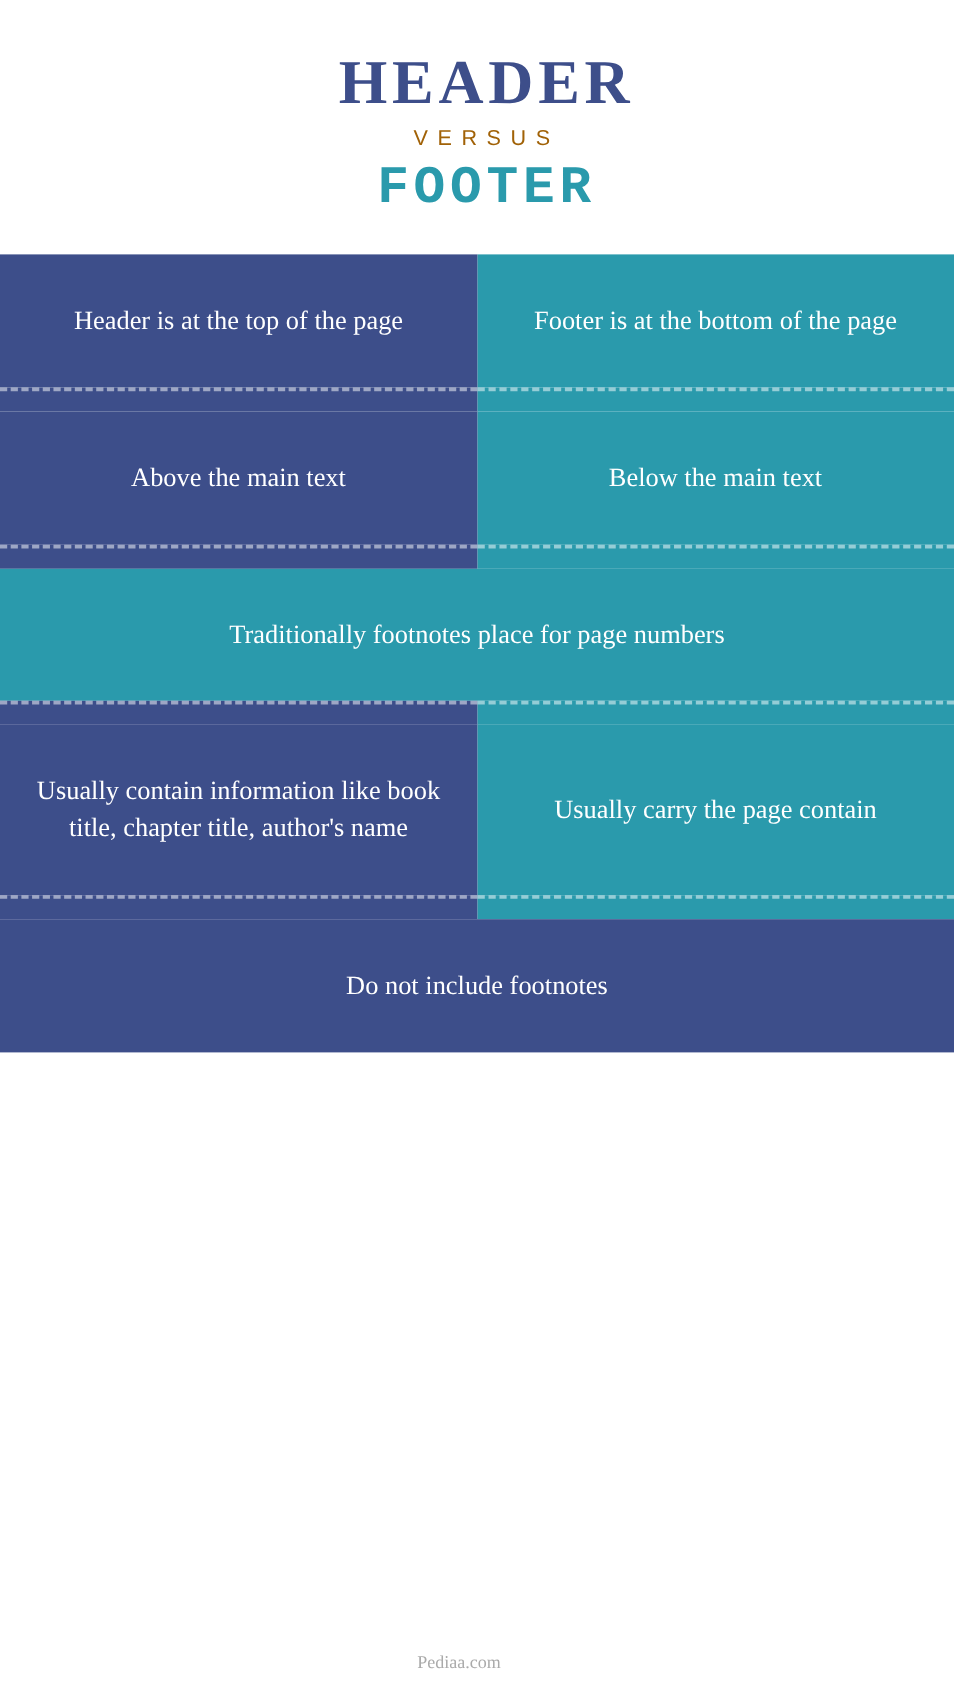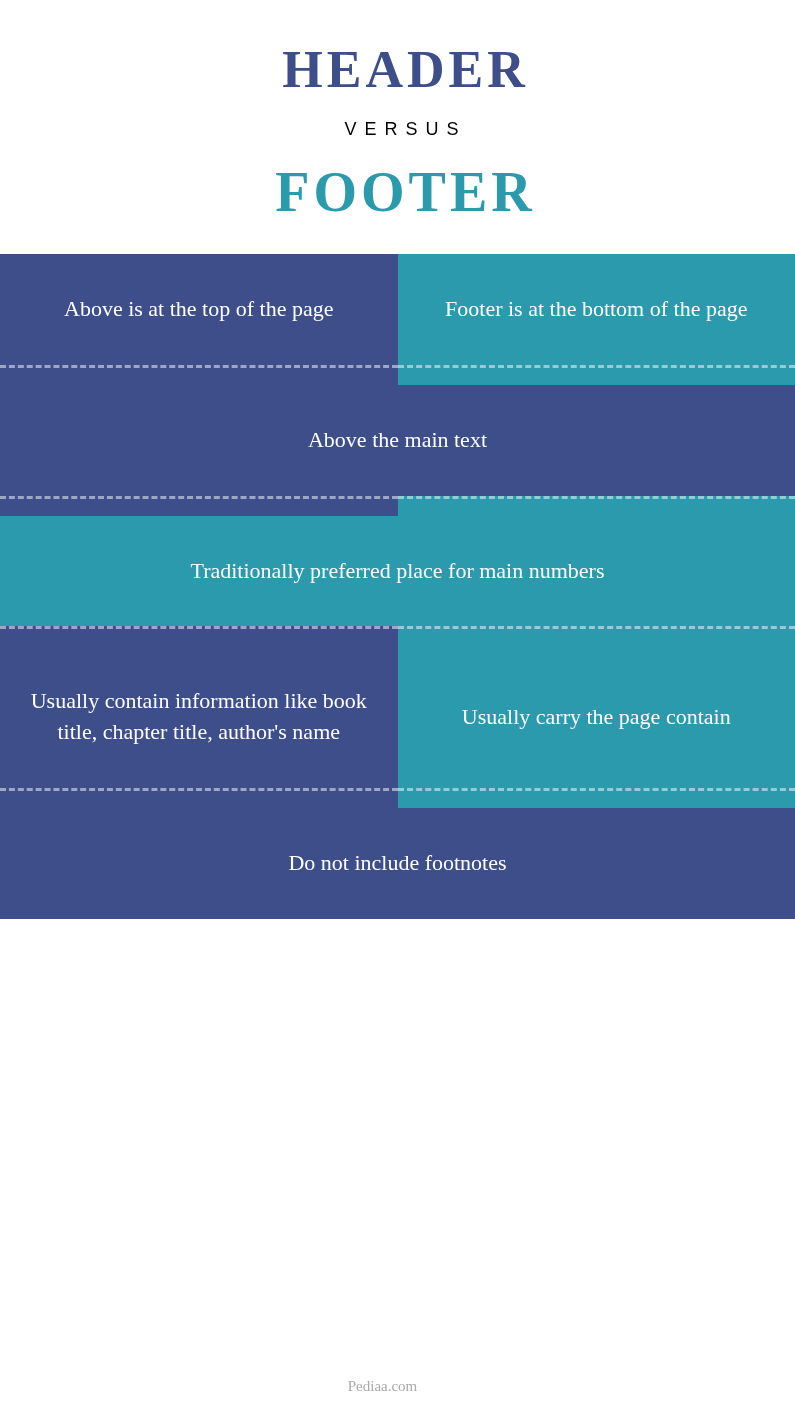--- a/index.html
+++ b/index.html
@@ -25,32 +25,32 @@
       font-size: 52px;
       font-weight: 700;
       color: #3d4e8a;
       letter-spacing: 4px;
       font-family: Georgia, serif;
     }
 
     .title-versus {
       font-size: 18px;
       font-weight: 400;
-      color: #000000;
+      color: #a16207;
       letter-spacing: 8px;
-      margin: 20px 0;
+      margin: 6px 0;
       font-family: Arial, sans-serif;
     }
 
     .title-footer {
-      font-size: 56px;
+      font-size: 44px;
       font-weight: 700;
       color: #2a9aac;
       letter-spacing: 4px;
-      font-family: Liberation Serif, serif;
+      font-family: Liberation Mono, monospace;
     }
 
     .comparison-table {
       width: 100%;
       flex: 1;
       display: flex;
       flex-direction: column;
     }
 
     .row {
@@ -118,46 +118,49 @@
 <div class="title-section">
   <div class="title-header">HEADER</div>
   <div class="title-versus">VERSUS</div>
   <div class="title-footer">FOOTER</div>
 </div>
 
 <div class="comparison-table">
 
   <div class="row">
     <div class="cell cell-left">
-      <span class="cell-text">Above is at the top of the page</span>
+      <span class="cell-text">Header is at the top of the page</span>
     </div>
     <div class="cell cell-right">
       <span class="cell-text">Footer is at the bottom of the page</span>
     </div>
   </div>
 
   <div class="divider">
     <div class="divider-left"></div>
     <div class="divider-right"></div>
   </div>
 
   <div class="row">
     <div class="cell cell-left">
       <span class="cell-text">Above the main text</span>
     </div>
+    <div class="cell cell-right">
+      <span class="cell-text">Below the main text</span>
+    </div>
   </div>
 
   <div class="divider">
     <div class="divider-left"></div>
     <div class="divider-right"></div>
   </div>
 
   <div class="row">
     <div class="cell cell-right">
-      <span class="cell-text">Traditionally preferred place for main numbers</span>
+      <span class="cell-text">Traditionally footnotes place for page numbers</span>
     </div>
   </div>
 
   <div class="divider">
     <div class="divider-left"></div>
     <div class="divider-right"></div>
   </div>
 
   <div class="row">
     <div class="cell cell-left">

